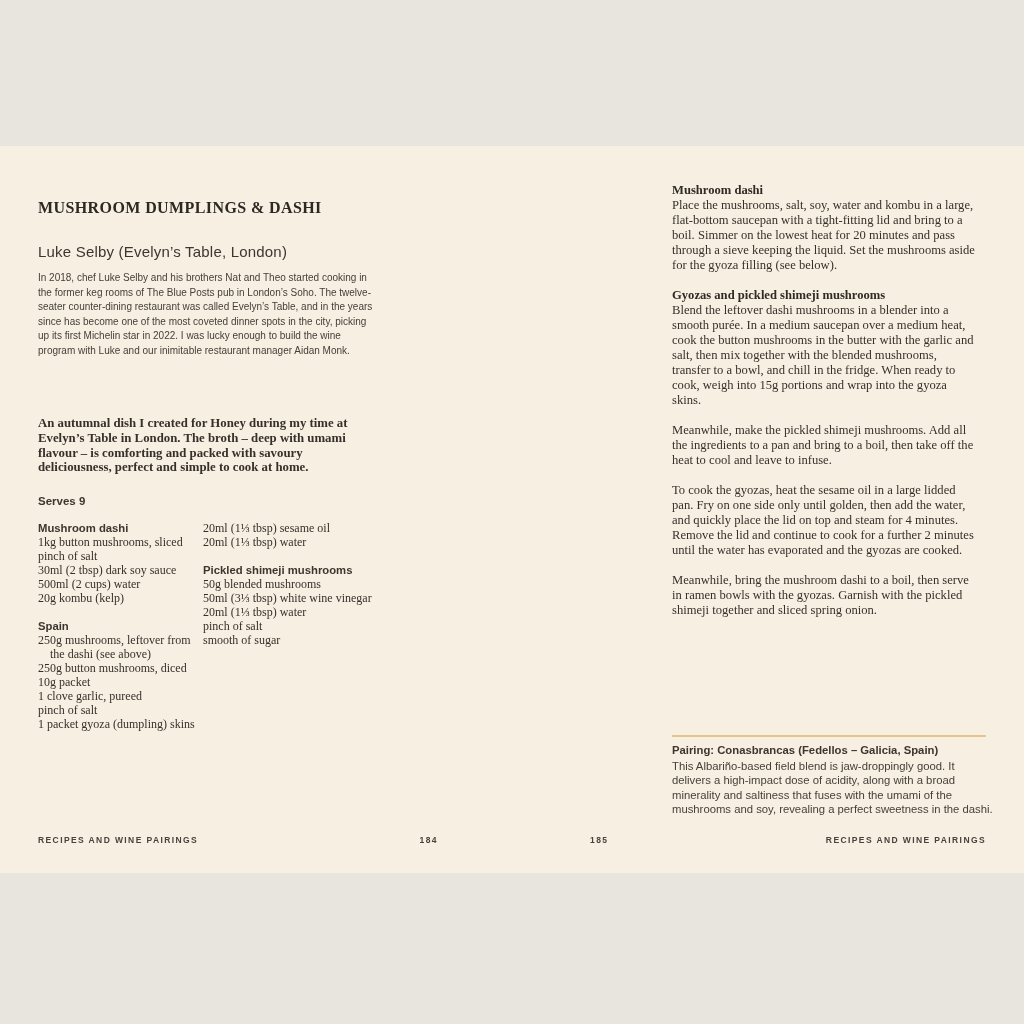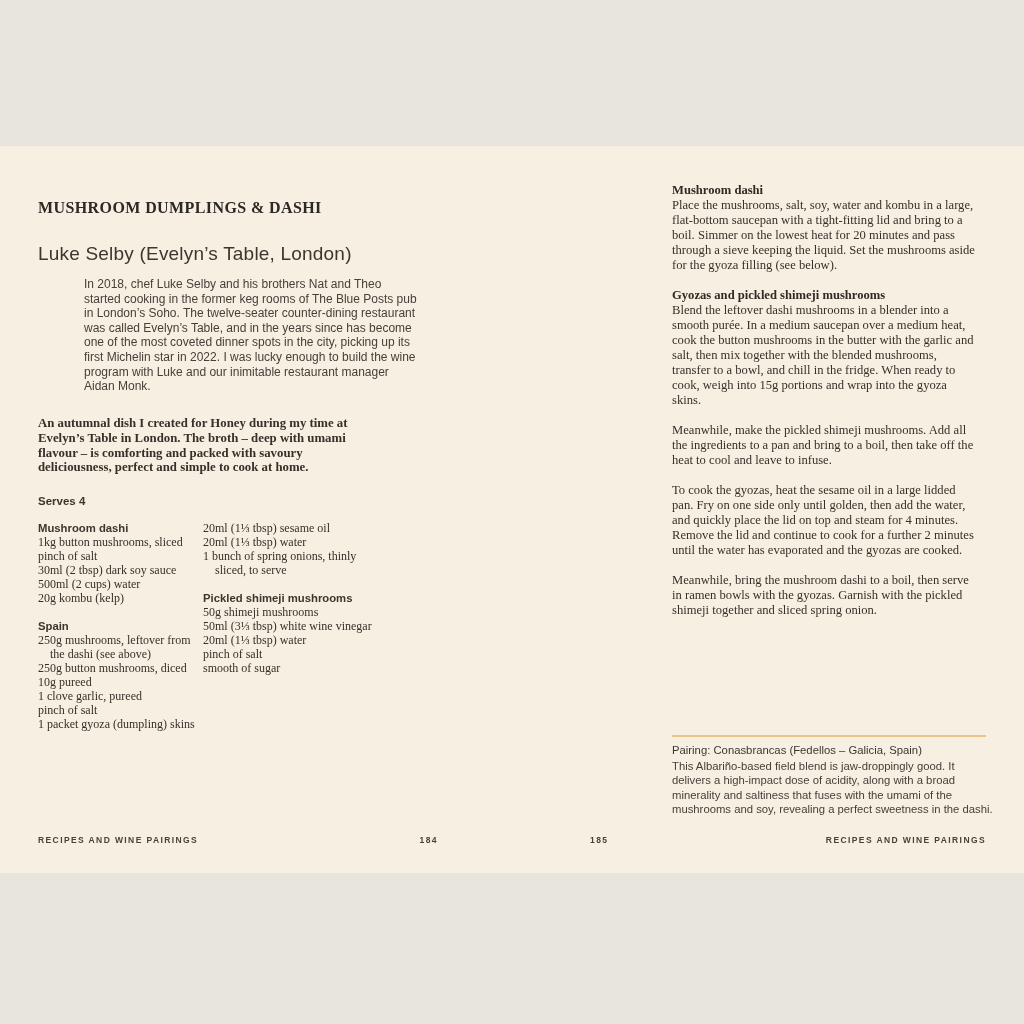--- a/index.html
+++ b/index.html
@@ -37,33 +37,32 @@
     line-height: 29px;
     font-weight: 600;
     letter-spacing: 0.4px;
     color: #2c2823;
   }
   .byline {
     position: absolute;
     left: 38px;
     top: 97px;
     width: 340px;
-    font-size: 19px;
+    font-size: 15px;
     color: #3c362f;
     letter-spacing: 0.2px;
   }
   .intro {
     position: absolute;
     left: 38px;
-    top: 131px;
+    top: 125px;
     width: 336px;
-    font-size: 12px;
+    font-size: 10px;
     line-height: 14.6px;
     color: #46403a;
-    margin-left: 46px;
   }
   .description {
     position: absolute;
     left: 38px;
     top: 270px;
     width: 322px;
     font-family: Liberation Serif, serif;
     font-size: 12.8px;
     line-height: 14.8px;
     font-weight: 600;
@@ -126,21 +125,21 @@
   .pairing {
     position: absolute;
     left: 672px;
     top: 597px;
     width: 322px;
     font-size: 11.3px;
     line-height: 14.5px;
     color: #46403a;
   }
   .pairing-heading {
-    font-weight: normal;
+    font-weight: bold;
     color: #3c362f;
     margin-bottom: 1px;
   }
   
   .folio {
     position: absolute;
     top: 689px;
     display: flex;
     justify-content: space-between;
     font-size: 8.5px;
@@ -159,46 +158,45 @@
   <div class="spread">
 
     <h1 class="title">MUSHROOM DUMPLINGS &amp; DASHI</h1>
 
     <div class="byline">Luke Selby (Evelyn’s Table, London)</div>
 
     <div class="intro">In 2018, chef Luke Selby and his brothers Nat and Theo started cooking in the former keg rooms of The Blue Posts pub in London’s Soho. The twelve-seater counter-dining restaurant was called Evelyn’s Table, and in the years since has become one of the most coveted dinner spots in the city, picking up its first Michelin star in 2022. I was lucky enough to build the wine program with Luke and our inimitable restaurant manager Aidan Monk.</div>
 
     <div class="description">An autumnal dish I created for Honey during my time at Evelyn’s Table in London. The broth – deep with umami flavour – is comforting and packed with savoury deliciousness, perfect and simple to cook at home.</div>
 
-    <div class="serves">Serves 4</div>
+    <div class="serves">Serves 9</div>
 
     <div class="ing-col c1">
       <div class="ing-heading">Mushroom dashi</div>
       <div class="ing-item">1kg button mushrooms, sliced</div>
       <div class="ing-item">pinch of salt</div>
       <div class="ing-item">30ml (2 tbsp) dark soy sauce</div>
       <div class="ing-item">500ml (2 cups) water</div>
       <div class="ing-item">20g kombu (kelp)</div>
       <div class="ing-gap"></div>
       <div class="ing-heading">Spain</div>
       <div class="ing-item">250g mushrooms, leftover from the dashi (see above)</div>
       <div class="ing-item">250g button mushrooms, diced</div>
-      <div class="ing-item">10g pureed</div>
+      <div class="ing-item">10g packet</div>
       <div class="ing-item">1 clove garlic, pureed</div>
       <div class="ing-item">pinch of salt</div>
       <div class="ing-item">1 packet gyoza (dumpling) skins</div>
     </div>
 
     <div class="ing-col c2">
       <div class="ing-item">20ml (1⅓ tbsp) sesame oil</div>
       <div class="ing-item">20ml (1⅓ tbsp) water</div>
-      <div class="ing-item">1 bunch of spring onions, thinly sliced, to serve</div>
       <div class="ing-gap"></div>
       <div class="ing-heading">Pickled shimeji mushrooms</div>
-      <div class="ing-item">50g shimeji mushrooms</div>
+      <div class="ing-item">50g blended mushrooms</div>
       <div class="ing-item">50ml (3⅓ tbsp) white wine vinegar</div>
       <div class="ing-item">20ml (1⅓ tbsp) water</div>
       <div class="ing-item">pinch of salt</div>
       <div class="ing-item">smooth of sugar</div>
     </div>
 
     <div class="folio left">
       <span>RECIPES AND WINE PAIRINGS</span>
       <span>184</span>
     </div>

